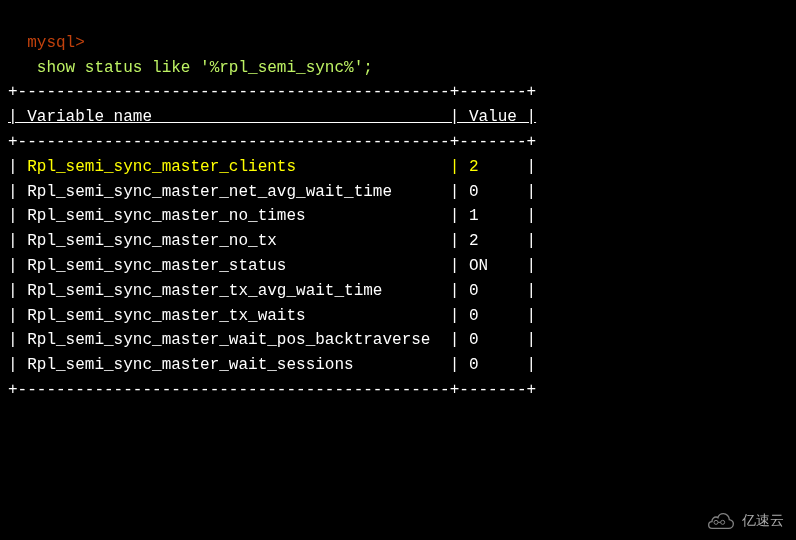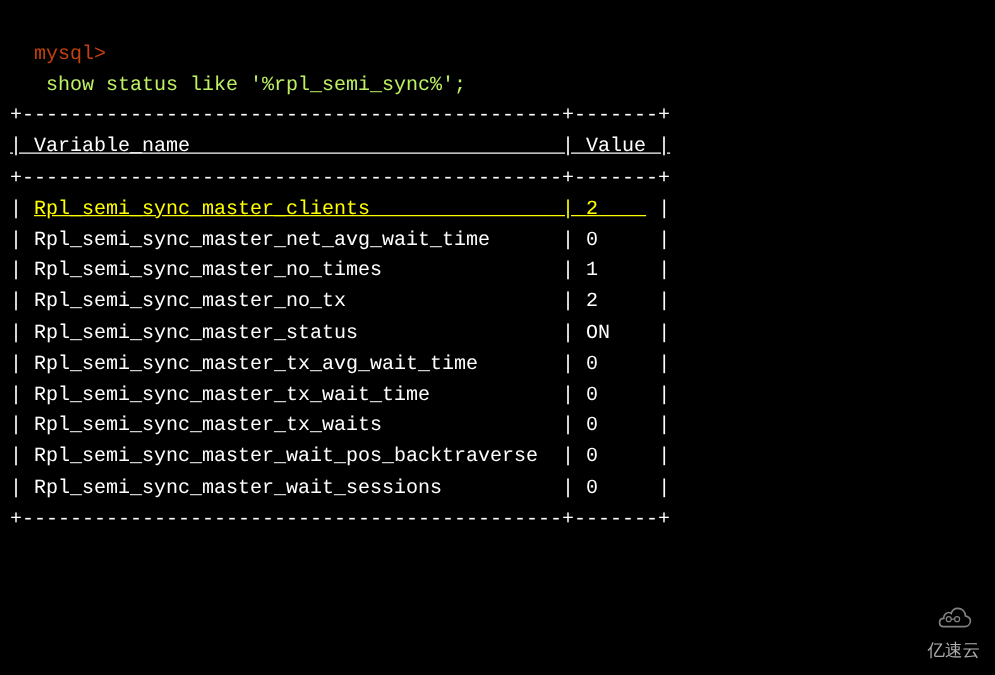--- a/index.html
+++ b/index.html
@@ -35,31 +35,29 @@
     }
     .header-row {
       white-space: pre;
       text-decoration: underline;
     }
     .data-row {
       white-space: pre;
     }
     .highlight {
       color: #ffff00;
-      text-decoration: underline;
     }
     .watermark {
       position: absolute;
       bottom: 8px;
       right: 12px;
       display: flex;
       align-items: center;
       gap: 6px;
       opacity: 0.85;
-      flex-direction: column;
     }
     .watermark-icon {
       width: 32px;
       height: 20px;
       display: flex;
       align-items: center;
       justify-content: center;
     }
     .watermark-text {
       color: #cccccc;
@@ -84,21 +82,20 @@
 
 <div class="divider">+---------------------------------------------+-------+</div>
 
 <div id="rows-container">
     <div class="data-row">| <span class="highlight">Rpl_semi_sync_master_clients               </span><span class="highlight"> | </span><span class="highlight">2    </span> |</div>
     <div class="data-row">| <span>Rpl_semi_sync_master_net_avg_wait_time     </span><span> | </span><span>0    </span> |</div>
     <div class="data-row">| <span>Rpl_semi_sync_master_no_times              </span><span> | </span><span>1    </span> |</div>
     <div class="data-row">| <span>Rpl_semi_sync_master_no_tx                 </span><span> | </span><span>2    </span> |</div>
     <div class="data-row">| <span>Rpl_semi_sync_master_status                </span><span> | </span><span>ON   </span> |</div>
     <div class="data-row">| <span>Rpl_semi_sync_master_tx_avg_wait_time      </span><span> | </span><span>0    </span> |</div>
-    <div class="data-row">| <span>Rpl_semi_sync_master_tx_wait_time          </span><span> | </span><span>0    </span> |</div>
     <div class="data-row">| <span>Rpl_semi_sync_master_tx_waits              </span><span> | </span><span>0    </span> |</div>
     <div class="data-row">| <span>Rpl_semi_sync_master_wait_pos_backtraverse </span><span> | </span><span>0    </span> |</div>
     <div class="data-row">| <span>Rpl_semi_sync_master_wait_sessions         </span><span> | </span><span>0    </span> |</div>
   </div>
 
 <div class="divider">+---------------------------------------------+-------+</div>
 
 <div class="watermark">
   <span class="watermark-icon">
     <svg viewBox="0 0 48 28" width="32" height="20" class="cloud-svg">

